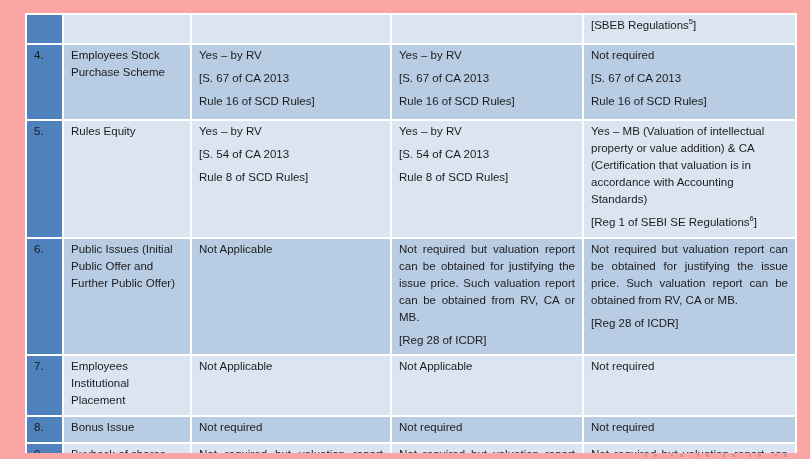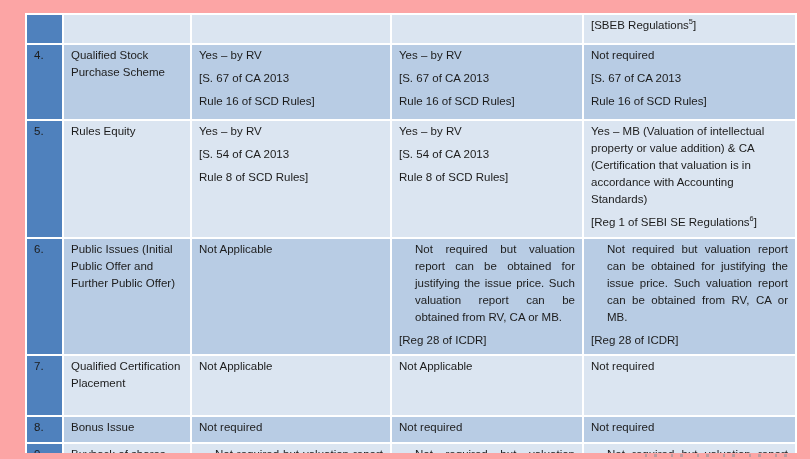--- a/index.html
+++ b/index.html
@@ -38,21 +38,21 @@
     overflow: hidden;
     word-wrap: break-word;
   }
   td.num {
     background: #4f81bd;
   }
   tr.shade-dark td.cell { background: #b8cce4; }
   tr.shade-light td.cell { background: #dbe5f1; }
   td p { margin: 0 0 6px 0; }
   td p:last-child { margin-bottom: 0; }
-  p.justify { text-align: justify; margin-left: 16px; }
+  p.justify { text-align: justify; }
   sup {
     font-size: 7.5px;
     line-height: 0;
     vertical-align: super;
   }
   .clipped-fragment {
     position: absolute;
     left: 645px;
     top: 454px;
     width: 148px;
@@ -86,21 +86,21 @@
         <td class="cell">
           <p><span>[SBEB Regulations</span><sup>5</sup><span>]</span></p>
         </td>
       </tr>
 
       <tr class="shade-dark">
         <td class="num" style="height:70px">
               <p>4.</p>
             </td>
         <td class="cell">
-              <p>Qualified Stock Purchase Scheme</p>
+              <p>Employees Stock Purchase Scheme</p>
             </td>
         <td class="cell">
           <p>Yes – by RV</p>
           <p>[S. 67 of CA 2013</p>
           <p>Rule 16 of SCD Rules]</p>
         </td>
         <td class="cell">
           <p>Yes – by RV</p>
           <p>[S. 67 of CA 2013</p>
           <p>Rule 16 of SCD Rules]</p>
@@ -153,21 +153,21 @@
           <p class="justify">Not required but valuation report can be obtained for justifying the issue price. Such valuation report can be obtained from RV, CA or MB.</p>
           <p>[Reg 28 of ICDR]</p>
         </td>
       </tr>
 
       <tr class="shade-light">
         <td class="num" style="height:55px">
               <p>7.</p>
             </td>
         <td class="cell">
-              <p>Qualified Certification Placement</p>
+              <p>Employees Institutional Placement</p>
             </td>
         <td class="cell">
               <p>Not Applicable</p>
             </td>
         <td class="cell">
               <p>Not Applicable</p>
             </td>
         <td class="cell">
               <p>Not required</p>
             </td>

